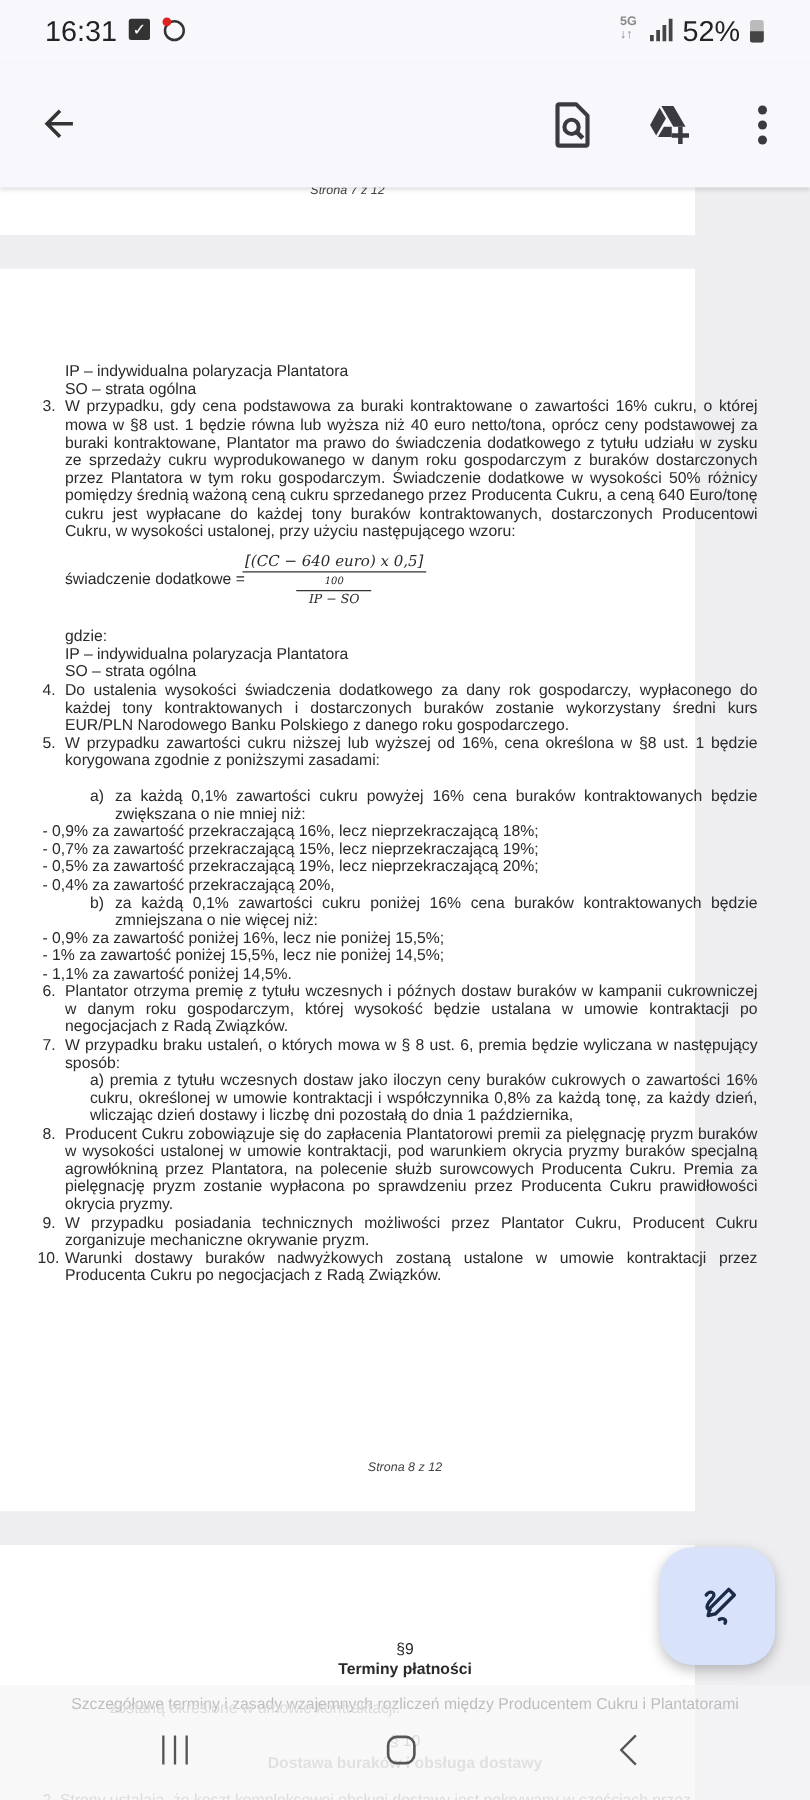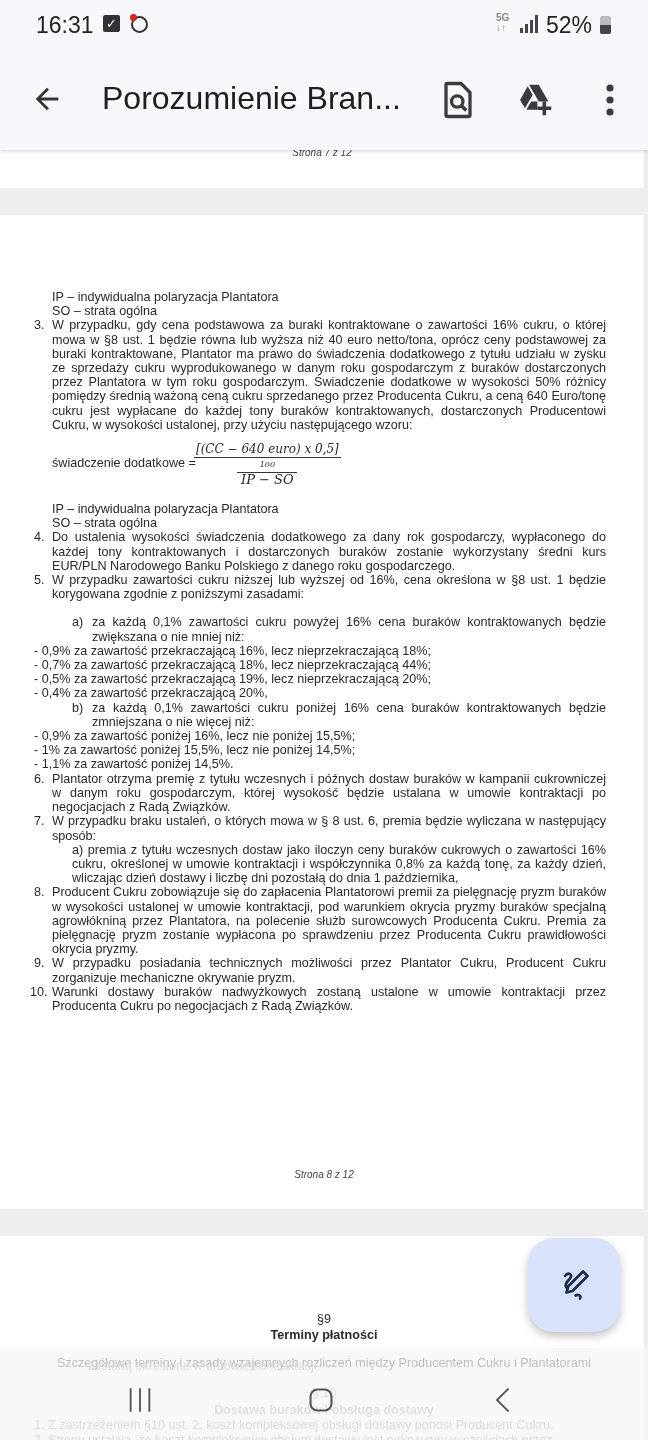--- a/index.html
+++ b/index.html
@@ -14,38 +14,38 @@
   .status-bar .sig i { position:absolute; bottom:0; width:3px; background:#444; }
   .status-bar .batt-txt { position:absolute; left:546px; top:12px; font-size:23px; }
   .status-bar .batt { position:absolute; left:600px; top:16px; width:11px; height:18px; background:#bbb; border-radius:2px; }
   .status-bar .batt::after { content:""; position:absolute; left:0; bottom:0; width:11px; height:9px; background:#444; border-radius:0 0 2px 2px; }
 
   .app-bar { position:absolute; top:50px; left:0; width:648px; height:100px; background:#f8f8fc; box-shadow:0 2px 3px rgba(0,0,0,0.12); z-index:3; }
   .app-bar .back { position:absolute; left:30px; top:32px; width:34px; height:34px; }
   .app-bar .title { position:absolute; left:102px; top:30px; font-size:32px; color:#1d1d22; white-space:nowrap; }
   .app-bar .ico { position:absolute; top:30px; width:36px; height:40px; }
 
-  .page { position:absolute; left:0; width:644px; background:#fff; }
+  .page { position:absolute; left:0; width:556px; background:#fff; }
   .page-footer { font-style:italic; font-size:10px; color:#444; text-align:center; position:absolute; width:100%; }
 
   .doc { position:absolute; left:34px; top:290px; width:572px; font-size:12.6px; line-height:14.2px; color:#2a2a2a; }
   .doc p { margin:0; }
   .doc .ind { padding-left:18px; }
   .doc .li { position:relative; padding-left:18px; text-align:justify; }
   .doc .li .n { position:absolute; left:0; top:0; }
   .doc .sub { position:relative; padding-left:58px; text-align:justify; }
   .doc .sub .n { position:absolute; left:38px; }
   .doc .sub2 { padding-left:38px; text-align:justify; }
   .doc .dash { padding-left:0; }
   .formula { position:relative; height:52px; margin:10px 0 8px 18px; }
   .formula .lbl { position:absolute; left:0; top:14px;text-align:center; }
   .formula .frac { position:absolute; left:142px; top:0; font-family:"DejaVu Serif", serif; font-style:italic; text-align:center; }
   .formula .num { font-size:12px; border-bottom:1px solid #333; padding:0 2px 1px; }
   .formula .den1 { font-size:8px; border-bottom:1px solid #333; width:60px; margin:0 auto; }
-  .formula .den2 { font-size:13px; }
+  .formula .den2 { font-size:10px; }
 
   .gap { height:14px; }
 
   .page3 .sec { position:absolute; left:0; width:648px; text-align:center; font-size:12.6px; color:#2a2a2a; }
   .fab { position:absolute; left:528px; top:1238px; width:92px; height:94px; background:#d9e2fb; border-radius:26px; box-shadow:0 4px 10px rgba(0,0,0,0.25); z-index:6; }
   .nav-overlay { position:absolute; left:0; top:1348px; width:648px; height:92px; background:rgba(245,245,247,0.72); z-index:5; }
   .nav-overlay .ic { position:absolute; top:38px; }
 </style>
 </head>
 <body>
@@ -62,21 +62,20 @@
       <i style="left:15px;height:18px"></i>
   </span>
   <span class="batt-txt">52%</span>
   <span class="batt"></span>
 </div>
 
 <div class="app-bar">
   <svg class="back" viewBox="0 0 24 24">
       <path d="M20 11H7.8l5.6-5.6L12 4l-8 8 8 8 1.4-1.4L7.8 13H20z" fill="#333"></path>
     </svg>
-  <span class="title">Porozumienie Bran...</span>
   <svg class="ico" style="left:440px" viewBox="0 0 24 26">
     <path d="M5 2h9l6 6v15a1 1 0 0 1-1 1H5a1 1 0 0 1-1-1V3a1 1 0 0 1 1-1z" fill="none" stroke="#3a3a40" stroke-width="2.2" stroke-linejoin="round"></path>
     <circle cx="11.5" cy="14" r="3.8" fill="none" stroke="#3a3a40" stroke-width="2.2"></circle>
     <path d="M14.3 16.8l3.2 3.2" stroke="#3a3a40" stroke-width="2.4"></path>
   </svg>
   <svg class="ico" style="left:518px" viewBox="0 0 26 26">
     <path d="M8 2h7l7 12h-7z" fill="#3a3a40"></path>
     <path d="M7 3l3.6 6.3L5 19 1.5 13z" fill="#3a3a40"></path>
     <path d="M6 20l3.5-6H14v6z" fill="#3a3a40"></path>
     <path d="M19 14v10M14 19h10" stroke="#3a3a40" stroke-width="2.6"></path>
@@ -101,28 +100,29 @@
 
   <div class="formula">
     <span class="lbl">świadczenie dodatkowe =</span>
     <div class="frac">
       <div class="num">[(CC − 640 euro) x 0,5]</div>
       <div class="den1">100</div>
       <div class="den2">IP − SO</div>
     </div>
   </div>
 
+  <p class="ind">gdzie:</p>
   <p class="ind">IP – indywidualna polaryzacja Plantatora</p>
   <p class="ind">SO – strata ogólna</p>
   <div class="li"><span class="n">4.</span><span>Do ustalenia wysokości świadczenia dodatkowego za dany rok gospodarczy, wypłaconego do każdej tony kontraktowanych i dostarczonych buraków zostanie wykorzystany średni kurs EUR/PLN Narodowego Banku Polskiego z danego roku gospodarczego.</span></div>
   <div class="li"><span class="n">5.</span><span>W przypadku zawartości cukru niższej lub wyższej od 16%, cena określona w §8 ust. 1 będzie korygowana zgodnie z poniższymi zasadami:</span></div>
   <div class="gap"></div>
   <div class="sub"><span class="n">a)</span><span>za każdą 0,1% zawartości cukru powyżej 16% cena buraków kontraktowanych będzie zwiększana o nie mniej niż:</span></div>
   <p class="dash">- 0,9% za zawartość przekraczającą 16%, lecz nieprzekraczającą 18%;</p>
-  <p class="dash">- 0,7% za zawartość przekraczającą 18%, lecz nieprzekraczającą 44%;</p>
+  <p class="dash">- 0,7% za zawartość przekraczającą 15%, lecz nieprzekraczającą 19%;</p>
   <p class="dash">- 0,5% za zawartość przekraczającą 19%, lecz nieprzekraczającą 20%;</p>
   <p class="dash">- 0,4% za zawartość przekraczającą 20%,</p>
   <div class="sub"><span class="n">b)</span><span>za każdą 0,1% zawartości cukru poniżej 16% cena buraków kontraktowanych będzie zmniejszana o nie więcej niż:</span></div>
   <p class="dash">- 0,9% za zawartość poniżej 16%, lecz nie poniżej 15,5%;</p>
   <p class="dash">- 1% za zawartość poniżej 15,5%, lecz nie poniżej 14,5%;</p>
   <p class="dash">- 1,1%  za zawartość poniżej 14,5%.</p>
   <div class="li"><span class="n">6.</span><span>Plantator otrzyma premię z tytułu wczesnych i późnych dostaw buraków w kampanii cukrowniczej w danym roku gospodarczym, której wysokość będzie ustalana w umowie kontraktacji po negocjacjach z Radą Związków.</span></div>
   <div class="li"><span class="n">7.</span><span>W przypadku braku ustaleń, o których mowa w § 8 ust. 6, premia będzie wyliczana w następujący sposób:</span></div>
   <div class="sub2">a) premia z tytułu wczesnych dostaw jako iloczyn ceny buraków cukrowych o zawartości 16% cukru, określonej w umowie kontraktacji i współczynnika 0,8% za każdą tonę, za każdy dzień, wliczając dzień dostawy i liczbę dni pozostałą do dnia 1 października,</div>
   <div class="li"><span class="n">8.</span><span>Producent Cukru zobowiązuje się do zapłacenia Plantatorowi premii za pielęgnację pryzm buraków w wysokości ustalonej w umowie kontraktacji, pod warunkiem okrycia pryzmy buraków specjalną agrowłókniną przez Plantatora, na polecenie służb surowcowych Producenta Cukru. Premia za pielęgnację pryzm zostanie wypłacona po sprawdzeniu przez  Producenta Cukru prawidłowości okrycia pryzmy.</span></div>
@@ -132,21 +132,20 @@
 
 <div class="page-footer" style="top:1169px;left:0;z-index:2;">Strona 8 z 12</div>
 
 <div class="page page3" style="top:1236px;height:204px;">
   <div class="sec" style="top:76px;">§9</div>
   <div class="sec" style="top:92px;font-weight:bold;text-align:center;">Terminy płatności</div>
   <div class="sec" style="top:108px;margin-top:12px;">Szczegółowe terminy i zasady wzajemnych rozliczeń między Producentem Cukru i Plantatorami</div>
   <div class="sec" style="top:123px;left:-120px;color:#999;">zostaną określone w umowie kontraktacji.</div>
   <div class="sec" style="top:150px;color:#999;">§ 10</div>
   <div class="sec" style="top:167px;color:#aaa;font-weight:bold;">Dostawa buraków i obsługa dostawy</div>
-  <div class="sec" style="top:182px;left:34px;width:600px;text-align:left;color:#999;">1.  Z zastrzeżeniem §10 ust. 2, koszt kompleksowej obsługi dostawy ponosi Producent Cukru.</div>
   <div class="sec" style="top:197px;left:34px;width:600px;text-align:left;color:#999;white-space:nowrap;">2.  Strony ustalają, że koszt kompleksowej obsługi dostawy jest pokrywany w częściach przez</div>
 </div>
 
 <div class="fab">
   <svg style="position:absolute;left:28px;top:28px;width:36px;height:38px" viewBox="0 0 24 24">
     <path d="M6 6c2-3 6-1 3 2-2 2-4 5-1 6" fill="none" stroke="#1d2b4a" stroke-width="1.8" stroke-linecap="round"></path>
     <path d="M18 3l3 3-10 10-4 1 1-4z" fill="none" stroke="#1d2b4a" stroke-width="1.8" stroke-linejoin="round"></path>
     <path d="M13 19c2-1 4 0 3 2" fill="none" stroke="#1d2b4a" stroke-width="1.8" stroke-linecap="round"></path>
   </svg>
 </div>

